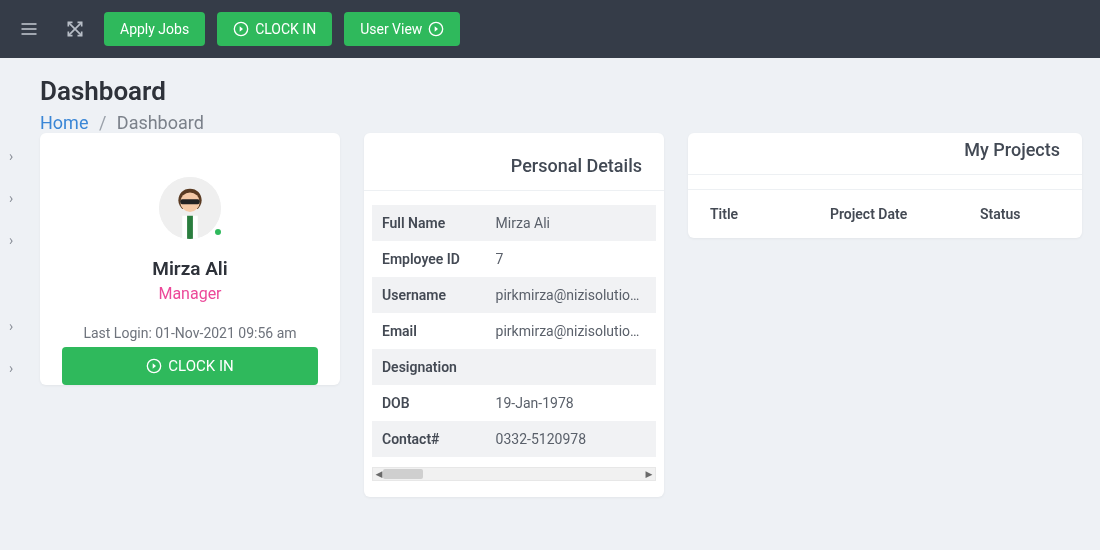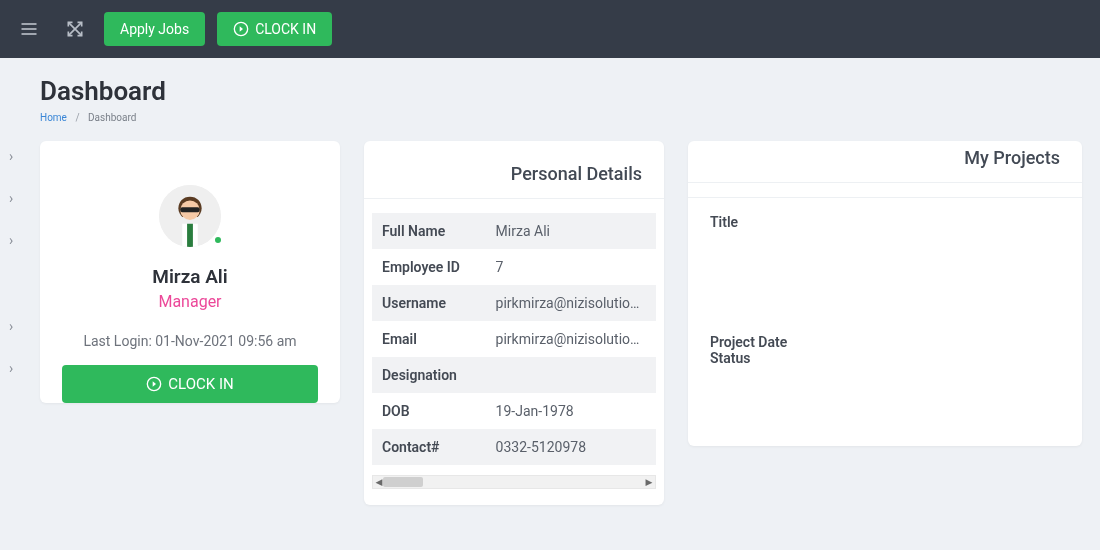--- a/index.html
+++ b/index.html
@@ -7,47 +7,47 @@
   .topbar { background: #353c48; height: 58px; display: flex; align-items: center; padding: 0 12px; gap: 12px; }
   .icon-btn { width: 34px; height: 34px; display: flex; align-items: center; justify-content: center; border-radius: 4px; cursor: pointer; color: #b7bdc6; }
   .hamburger svg, .expand svg { width: 20px; height: 20px; }
   .btn { border: none; border-radius: 4px; font-size: 14px; padding: 9px 16px; color: #fff; cursor: pointer; display: inline-flex; align-items: center; gap: 6px; background:#2fb95c; }
   .btn.big { width: 100%; justify-content: center; padding: 10px; font-size: 15px; }
   .circ-icon { width: 16px; height: 16px; display:inline-block;}
   .sidebar-rail { position: absolute; left: 0; top: 58px; bottom: 0; width: 22px; display:flex; flex-direction:column; gap:26px; padding-top:90px; align-items:center; }
   .chev { color:#8a8f98; font-size:14px; cursor:pointer;}
   .page { padding: 18px 18px 0 40px; }
   .page h1 { font-size: 26px; color:#2e323a; font-weight:600; margin-bottom:6px;}
-  .breadcrumb { font-size:10px; margin-bottom:18px; }
+  .breadcrumb { font-size:18px; }
   .breadcrumb a { color:#3a86d6; text-decoration:none; }
   .breadcrumb .sep { color:#9aa0a9; margin:0 6px;}
   .breadcrumb .current { color:#7b818a;}
   .cards { display:flex; gap:24px; align-items:flex-start;}
   .card { background:#fff; border-radius:6px; box-shadow:0 1px 3px rgba(0,0,0,.05);}
   .card.profile { width:300px; padding:22px 22px 0 22px; text-align:center;}
   .card.details { width:300px; padding:22px 0 16px 0;}
   .card.projects { flex:1; padding:6px 0 0 0; min-width:380px;}
   .card-title { font-size:18px; color:#424954; font-weight:500; text-align:right; padding:0 22px 14px 22px; border-bottom:1px solid #edf0f3;}
   .avatar-wrap { margin-top:22px; position:relative; display:inline-block;}
   .avatar { width:62px; height:62px; border-radius:50%; background:#efefef; display:flex; align-items:flex-end; justify-content:center; overflow:hidden;}
   .status-dot { position:absolute; right:-2px; bottom:2px; width:10px; height:10px; border-radius:50%; background:#2fb95c; border:2px solid #fff;}
   .profile h2 { font-size:19px; color:#2e323a; font-weight:600; margin-top:14px;}
   .role { color:#ec4899; font-size:16px; margin-top:4px; margin-bottom:22px;}
-  .last-login { color:#6e737c; font-size:14px; margin-bottom:16px;}
+  .last-login { color:#6e737c; font-size:14px; margin-bottom:6px;}
   .shift { border-top:1px solid #edf0f3; padding:14px 0; color:#444a54; font-size:14px; margin:0 -22px; margin-top:18px;}
   .detail-table { width: calc(100% - 16px); margin:14px 8px 0 8px; border-collapse:collapse; font-size:14px; table-layout:fixed;}
   .detail-table tr:nth-child(odd){ background:#f1f2f4;}
   .detail-table td { padding:10px 10px; color:#5a606a; vertical-align:top;}
   .detail-table td:first-child { font-weight:600; color:#444a54; width:40%;}
   .detail-table td:last-child { overflow:hidden; text-overflow:ellipsis; white-space:nowrap;}
   .hscroll { height:14px; margin:10px 8px 0 8px; background:#f1f1f1; position:relative; border:1px solid #e7e7e7;}
   .hscroll .thumb{ position:absolute; left:10px; top:1px; bottom:1px; width:40px; background:#cfcfcf; border-radius:2px;}
   .hscroll .arrow{ position:absolute; top:0; bottom:0; width:12px; display:flex; align-items:center; justify-content:center; font-size:9px; color:#6a6a6a;}
   .hscroll .arrow.left{left:0;} .hscroll .arrow.right{right:0;}
-  .proj-head { display:flex; padding:16px 22px; font-size:14px; color:#444a54; font-weight:600; border-top:1px solid #edf0f3; margin-top:14px;flex-direction:column;}
+  .proj-head { display:flex; padding:16px 22px; font-size:14px; color:#444a54; font-weight:600; border-top:1px solid #edf0f3; margin-top:14px;}
   .proj-head .c1{flex:0 0 120px;} .proj-head .c2{flex:1;} .proj-head .c3{flex:0 0 80px;}
 </style>
 </head>
 <body>
 
 <div class="topbar">
   <div class="icon-btn hamburger">
     <svg viewBox="0 0 24 24" fill="none" stroke="currentColor" stroke-width="2">
         <line x1="3" y1="6" x2="21" y2="6"></line>
         <line x1="3" y1="12" x2="21" y2="12"></line>
@@ -66,20 +66,29 @@
   </div>
   <button class="btn">Apply Jobs</button>
   <button class="btn">
     <span class="circ-icon">
       <svg viewBox="0 0 24 24" fill="#fff">
           <circle cx="12" cy="12" r="10" fill="none" stroke="#fff" stroke-width="2"></circle>
           <path d="M10 8l5 4-5 4z"></path>
         </svg>
     </span>
     <span>CLOCK IN</span>
+  </button>
+  <button class="btn">
+    <span>User View</span>
+    <span class="circ-icon">
+      <svg viewBox="0 0 24 24" fill="#fff">
+          <circle cx="12" cy="12" r="10" fill="none" stroke="#fff" stroke-width="2"></circle>
+          <path d="M10 8l5 4-5 4z"></path>
+        </svg>
+    </span>
   </button>
 </div>
 
 <div class="sidebar-rail">
   <span class="chev">›</span>
   <span class="chev">›</span>
   <span class="chev">›</span>
   <span class="chev" style="margin-top:44px">›</span>
   <span class="chev">›</span>
 </div>

